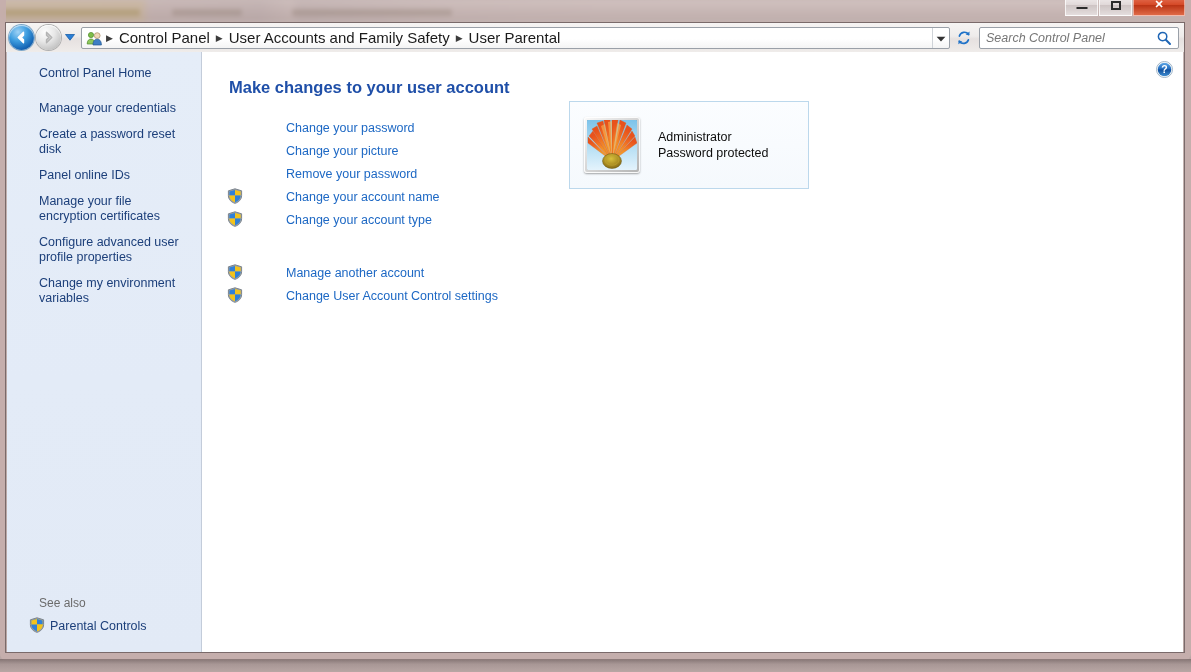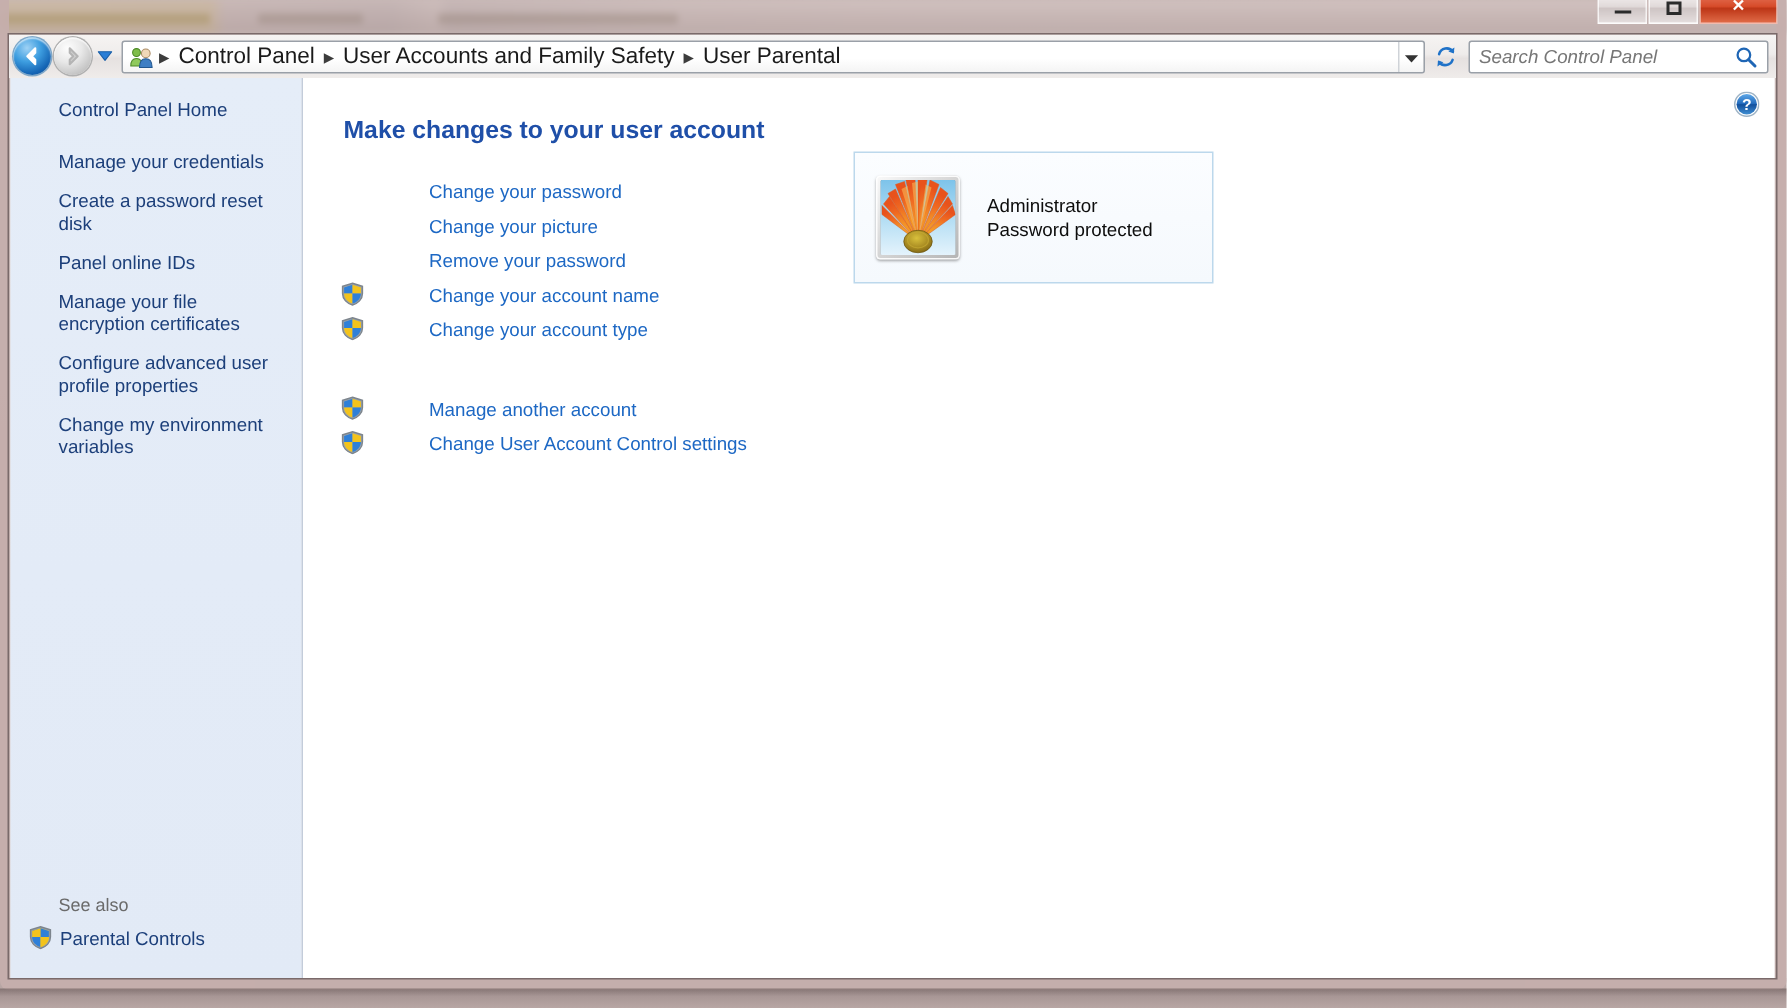--- a/index.html
+++ b/index.html
@@ -277,21 +277,21 @@
   }
   .see-also-title {
     color: #6b6b6b;
     font-size: 12px;
     padding-left: 32px;
     margin-bottom: 7px;
   }
   .see-also-row {
     display: flex;
     align-items: center;
-    padding-left: 12px;
+    padding-left: 22px;
   }
   .see-also-row .shield { margin-right: 5px; }
 
   
   .content {
     flex: 1;
     position: relative;
     background: #ffffff;
     min-width: 0;
   }

